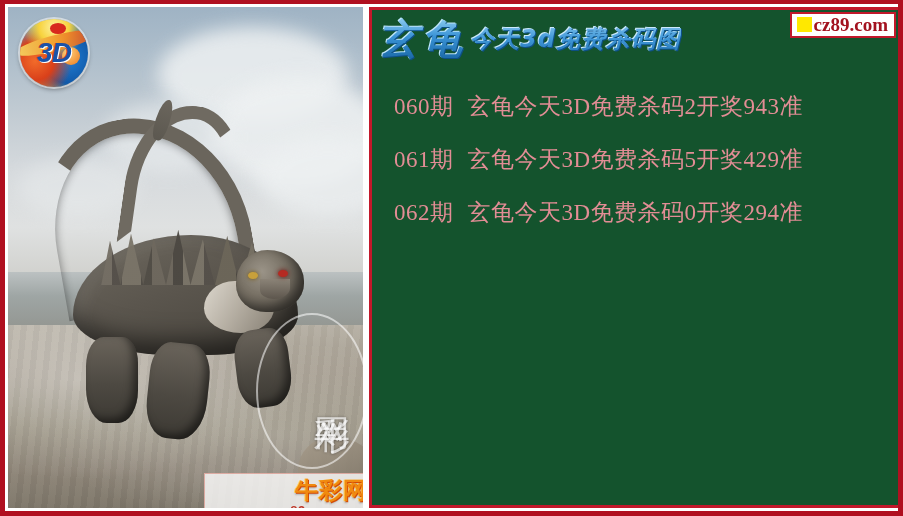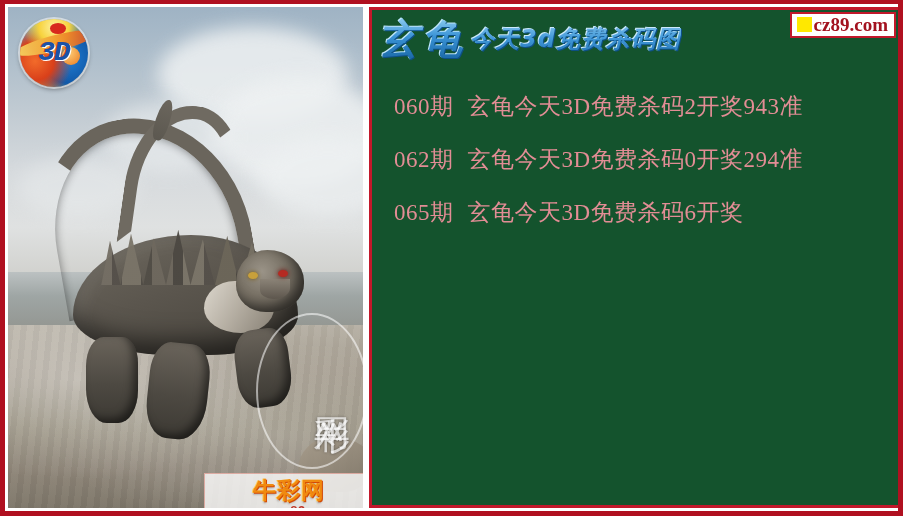--- a/index.html
+++ b/index.html
@@ -159,21 +159,21 @@
     position:absolute;left:-6px;top:16px;width:84px;height:16px;
     background:linear-gradient(90deg,#f6e06a,#f09a2d,#e2471c);
     border-radius:50%;transform:rotate(-14deg);opacity:.9;
   }
   .logo3d .dot{
     position:absolute;left:42px;top:28px;width:18px;height:18px;border-radius:50%;
     background:radial-gradient(circle at 35% 30%,#ffd07a,#e97b20);
   }
   .logo3d .txt{
     position:absolute;left:0;right:0;top:18px;text-align:center;
-    font-family:Liberation Mono, monospace;
+    font-family:Liberation Sans, sans-serif;
     font-weight:bold;font-size:28px;font-style:italic;
     color:#1a53a8;
     text-shadow:1px 1px 0 #fff, -1px 0 0 #e8431b;
     letter-spacing:-1px;
   }
   .logo3d .redcap{
     position:absolute;left:30px;top:4px;width:16px;height:11px;border-radius:50%;
     background:#d8291d;
   }
 
@@ -214,21 +214,21 @@
     background:rgba(255,255,255,.78);
     border:1px solid rgba(200,60,40,.35);
     overflow:hidden;
   }
   .wm-mark{
     position:absolute;left:6px;top:2px;right:6px;height:28px;
     font-family:"DejaVu Sans", sans-serif;
     font-weight:bold;font-size:23px;line-height:28px;letter-spacing:1px;
     color:#f08a10;
     text-shadow:1px 1px 0 #d44a06, -1px 0 0 #ffd05a, 0 2px 2px rgba(0,0,0,.25);
-    text-align:center;white-space:nowrap;
+    text-align:right;white-space:nowrap;
   }
   .wm-url{
     position:absolute;left:0;right:0;top:29px;
     font-family:"Liberation Sans", sans-serif;
     font-weight:bold;font-size:13px;letter-spacing:.5px;
     color:#c0392b;text-align:center;
   }
 
   
   .right-panel{
@@ -358,21 +358,21 @@
     <div class="badge">
       <span class="sq"></span>
       <span class="txt">cz89.com</span>
     </div>
 
     <div class="rows">
       <div class="row">
         <span class="period">060期</span><span class="gap"></span><span class="body">玄龟今天3D免费杀码2开奖943准</span>
       </div>
       <div class="row">
+        <span class="period">061期</span><span class="gap"></span><span class="body">玄龟今天3D免费杀码5开奖429准</span>
+      </div>
+      <div class="row">
         <span class="period">062期</span><span class="gap"></span><span class="body">玄龟今天3D免费杀码0开奖294准</span>
       </div>
-      <div class="row">
-        <span class="period">065期</span><span class="gap"></span><span class="body">玄龟今天3D免费杀码6开奖</span>
-      </div>
     </div>
 
   </div>
 </div>
 
 </body></html>

